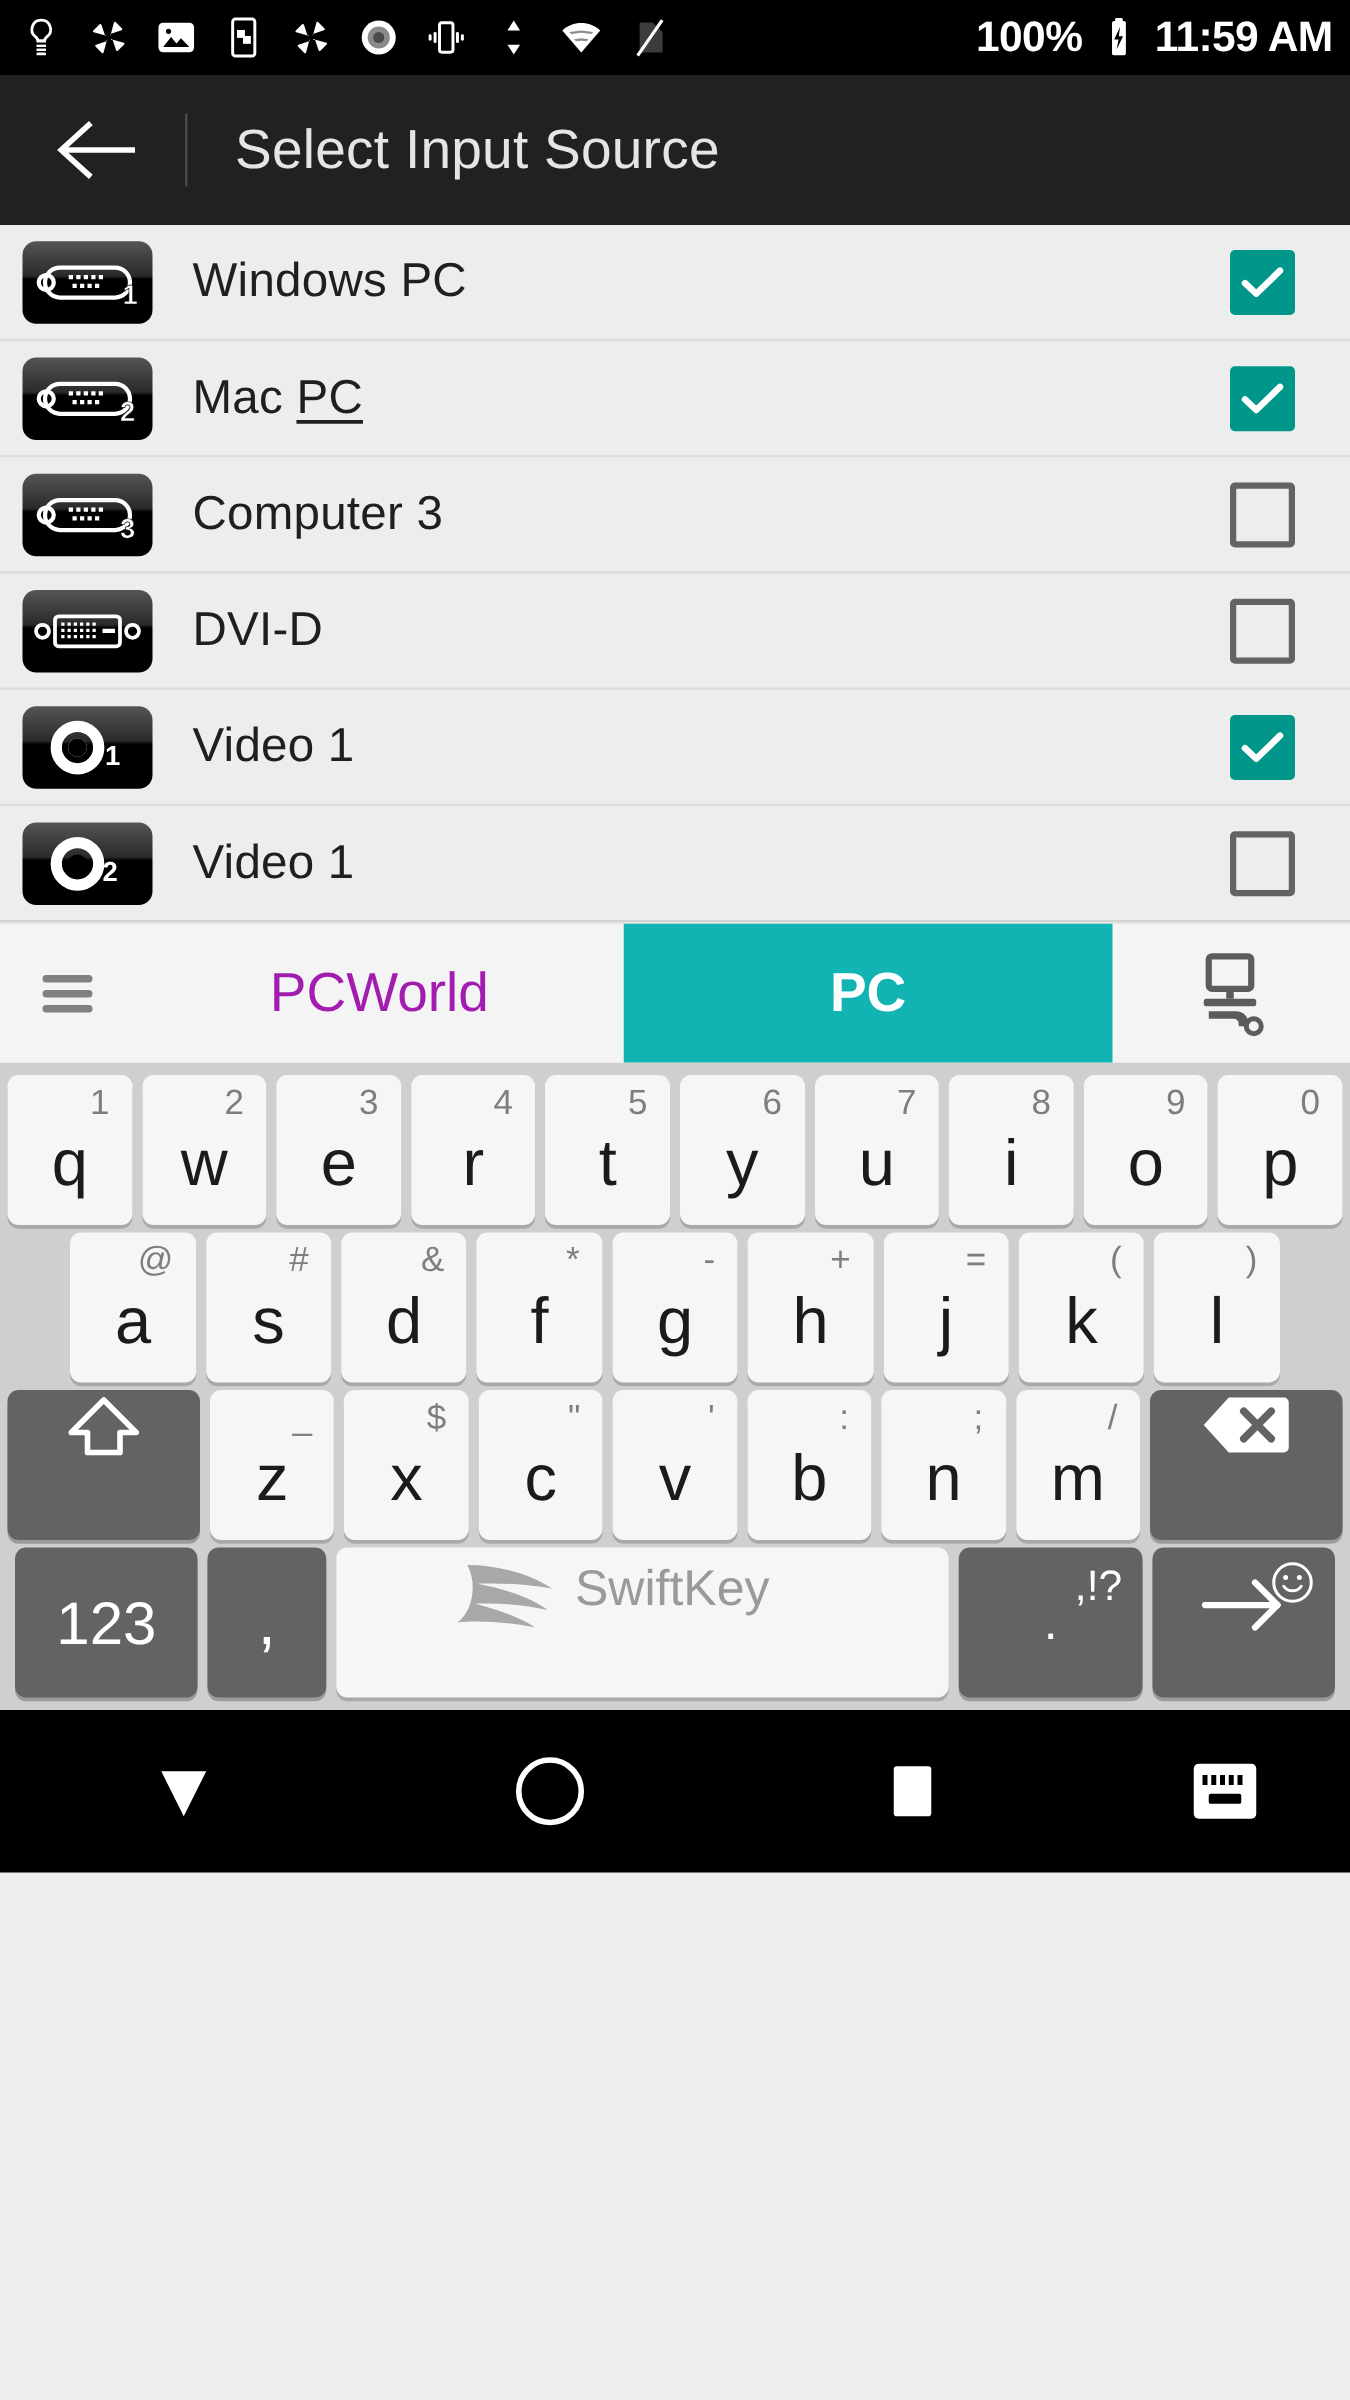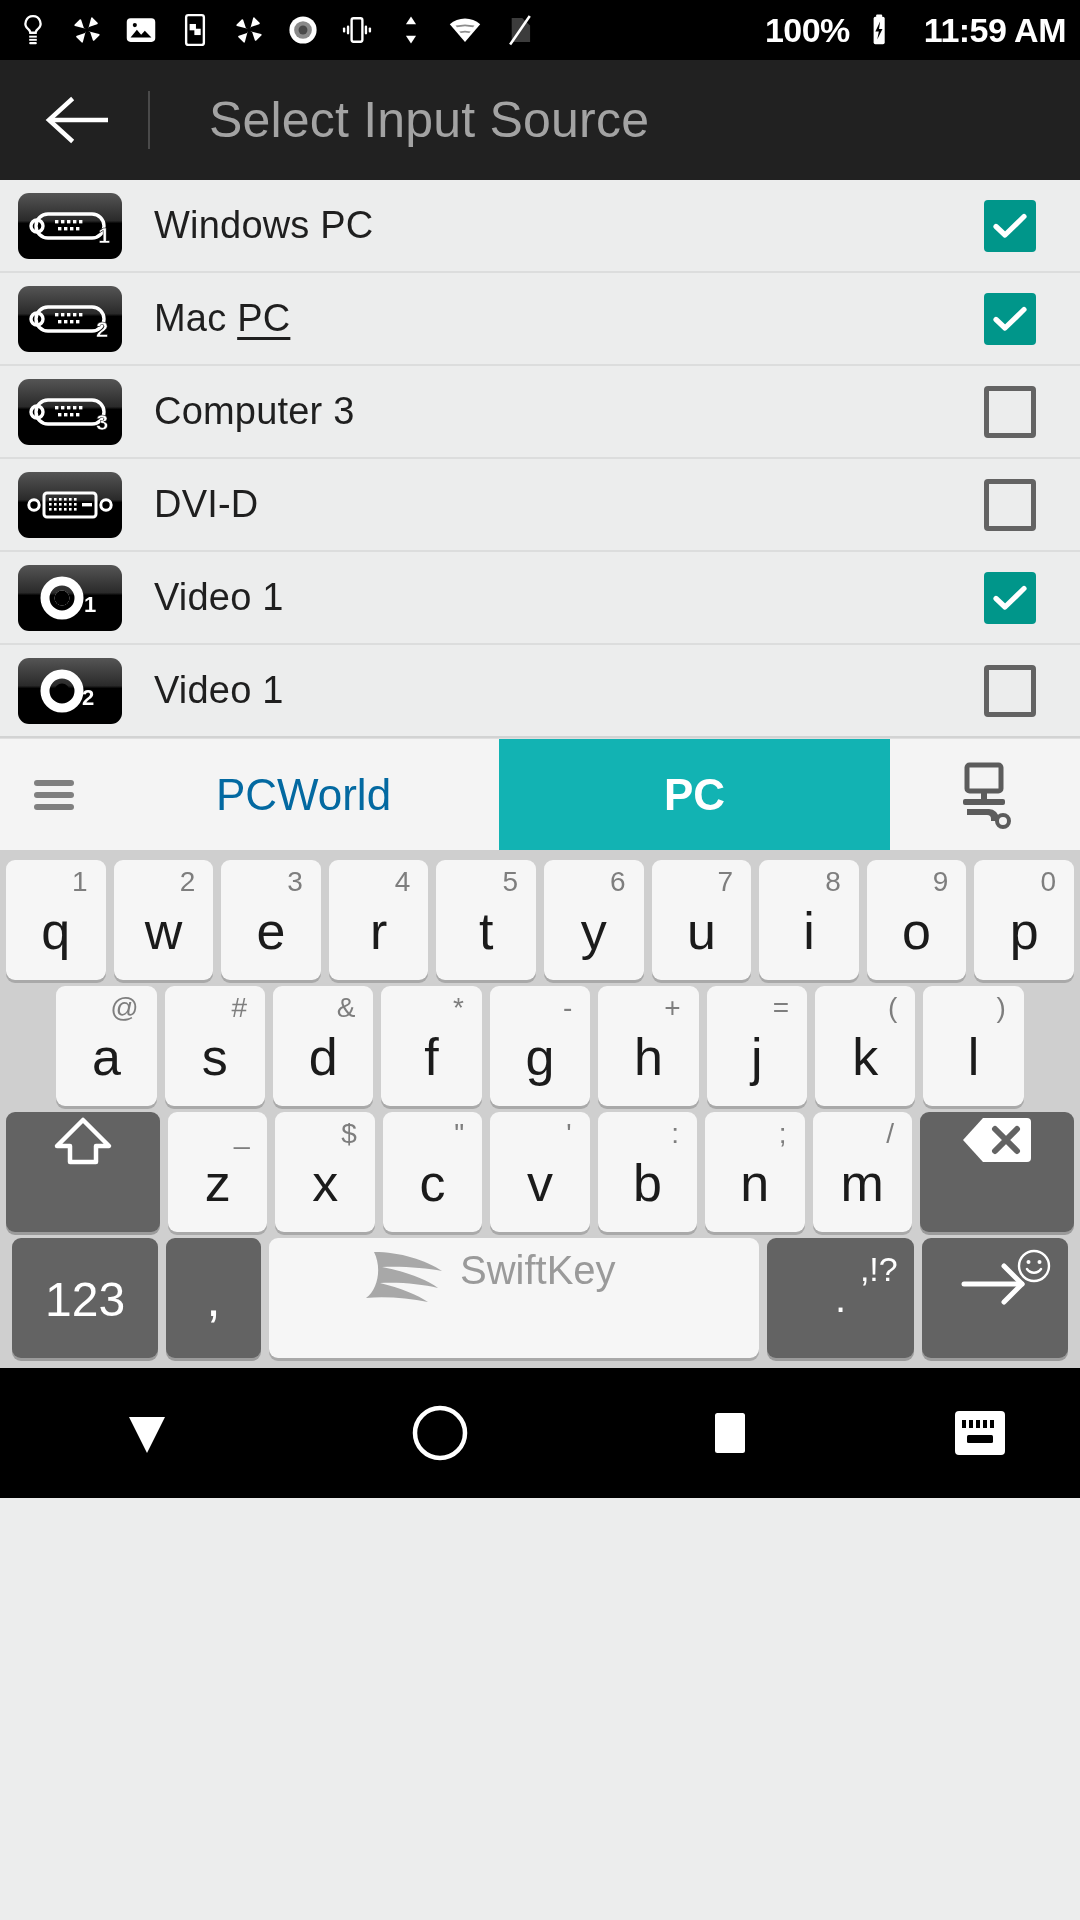--- a/index.html
+++ b/index.html
@@ -17,37 +17,37 @@
     padding: 12px 14px; color: #fff;
   }
   .sb-left { display: flex; align-items: center; gap: 16px; flex: 1; }
   .sb-right { display: flex; align-items: center; gap: 10px; }
   .sb-ico { width: 38px; height: 38px; display: block; }
   .sb-battery-text {
     font-size: 34px; font-weight: 700; letter-spacing: -0.5px;
     font-family: "Liberation Sans", sans-serif;
   }
   .sb-clock {
-    font-size: 34px; font-weight: 700; letter-spacing: -0.5px; margin-left: 16px;
+    font-size: 34px; font-weight: 700; letter-spacing: -0.5px; margin-left: 0;
   }
 
   
   .appbar {
     height: 120px; background: #212121; display: flex; align-items: center;
     padding-left: 36px;
   }
   .back-btn {
     width: 84px; height: 84px; display: flex; align-items: center; justify-content: center;
     cursor: pointer;
   }
   .appbar-divider {
     width: 2px; height: 58px; background: #4a4a4a; margin: 0 38px 0 28px;
   }
   .appbar-title {
-    color: #a3a3a3; font-size: 50px; font-weight: 400; letter-spacing: 0.2px; margin-left: 21px;
+    color: #e5e5e5; font-size: 44px; font-weight: 400; letter-spacing: 0.2px;
   }
 
   
   .list { background: #eceded; }
   .row {
     height: 93px; display: flex; align-items: center; position: relative;
     border-bottom: 2px solid #dcdddd; padding: 0 0 0 18px; cursor: pointer;
     background: #eceded;
   }
   .row:last-child { border-bottom: 2px solid #d2d3d3; }
@@ -73,21 +73,21 @@
   .sugbar {
     height: 112px; background: #f4f4f4; display: flex; align-items: stretch;
     position: relative; border-top: 1px solid #dfdfdf;
   }
   .sug-menu {
     width: 108px; display: flex; align-items: center; justify-content: center;
     flex: 0 0 auto; cursor: pointer;
   }
   .sug-item {
     flex: 1 1 0; display: flex; align-items: center; justify-content: center;
-    font-size: 44px; color: #0369a1; cursor: pointer;
+    font-size: 44px; color: #a21caf; cursor: pointer;
   }
   .sug-item.active { background: #12b3b3; color: #fff; font-weight: 700; }
   .sug-right {
     width: 190px; display: flex; align-items: center; justify-content: center;
     flex: 0 0 auto; cursor: pointer;
   }
 
   
   .keyboard { background: #cfcfcf; padding: 6px 0 10px 0; }
   .krow { display: flex; justify-content: center; align-items: flex-start; }

